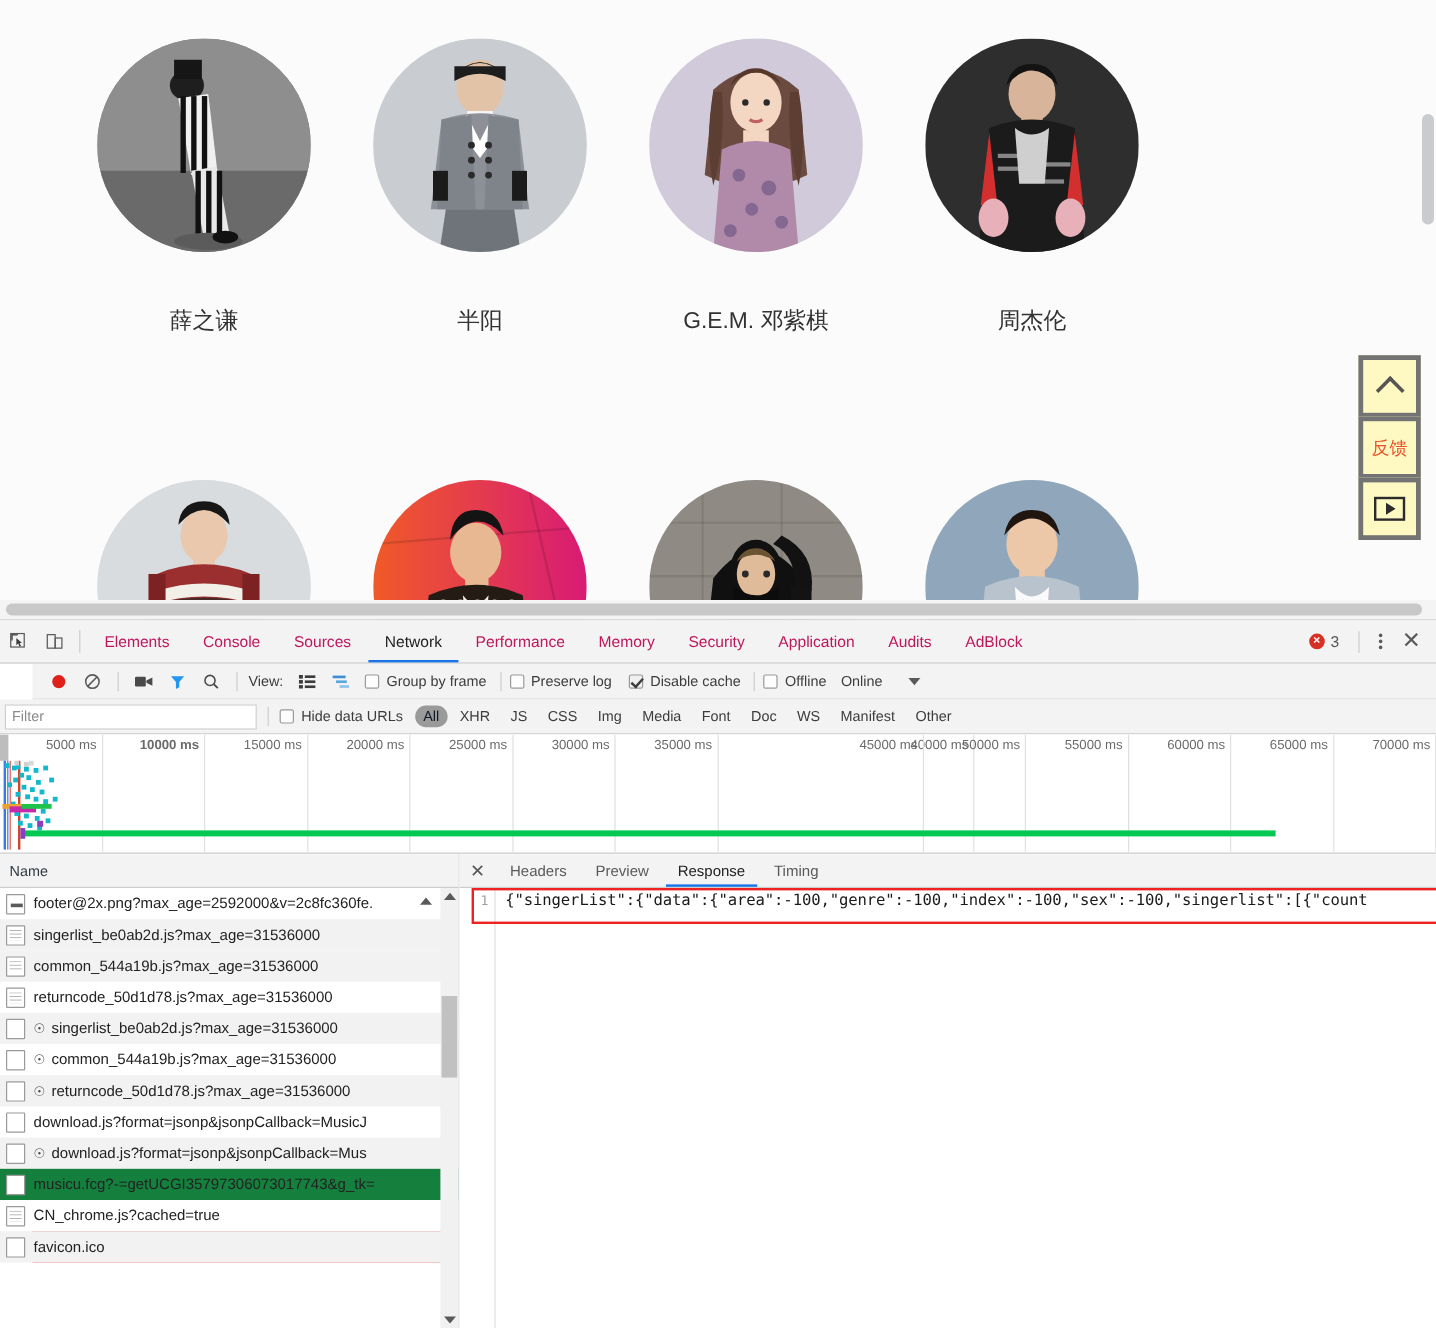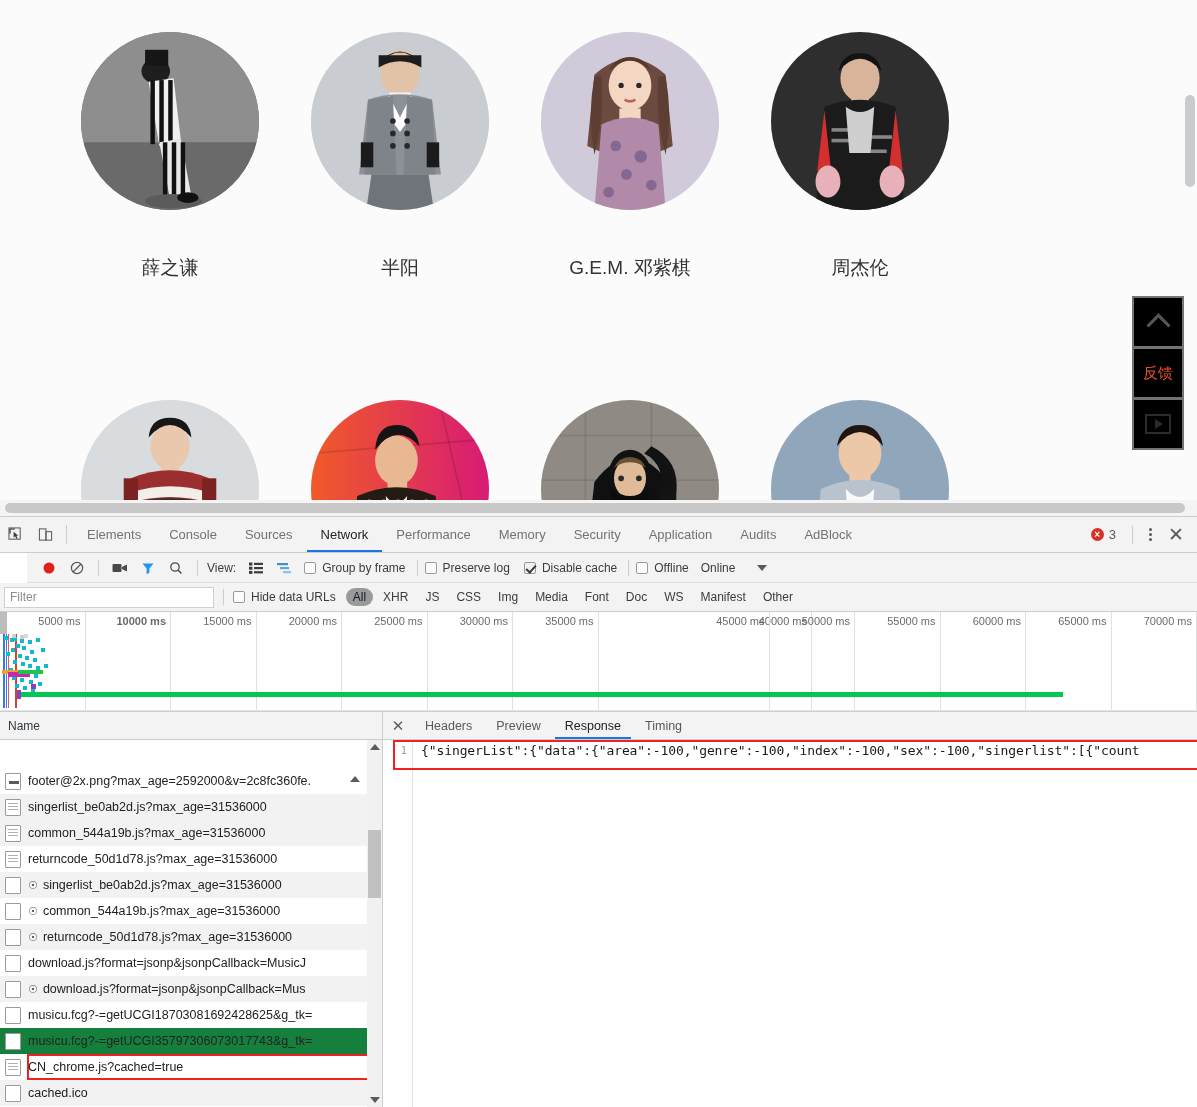--- a/index.html
+++ b/index.html
@@ -62,22 +62,22 @@
   }
 
   
   #side-tools {
     position: absolute; right: 13px; top: 297px;
     width: 52px;
     z-index: 5;
   }
   .side-btn {
     width: 52px; height: 52px;
-    background: #000000;
-    border: 2px solid #737373;
+    background: #fef9c3;
+    border: 4px solid #737373;
     margin-top: -1px;
     display: flex;
     align-items: center;
     justify-content: center;
   }
   .side-btn .chev {
     display: block; width: 17px; height: 17px;
     border-top: 3px solid #555; border-left: 3px solid #555;
     transform: rotate(45deg) translate(2px, 2px);
   }
@@ -133,21 +133,21 @@
     cursor: default;
   }
   #dt-tabbar .sep {
     width: 1px; background: #cdcdcd; margin: 8px 6px;
     flex: 0 0 1px;
   }
   .dt-tab {
     padding: 0 14px;
     display: flex; align-items: center;
     font-size: 13px;
-    color: #737373;
+    color: #be185d;
     position: relative;
     white-space: nowrap;
   }
   .dt-tab.active { color: #222; }
   .dt-tab.active::after {
     content: "";
     position: absolute; left: 0; right: 0; bottom: 0;
     height: 2px; background: #1a73e8;
   }
   #dt-tabbar-right {
@@ -269,21 +269,20 @@
   #ov-bottom-border { position:absolute; left:0; right:0; bottom:0; height:1px; background:#e6e6e6; }
 
   
   #net-split { display: flex; height: calc(591px - 36px - 30px - 29px - 101px); }
   #req-panel {
     width: 383px;
     border-right: 1px solid #cdcdcd;
     display: flex; flex-direction: column;
     background: #ffffff;
     position: relative;
-    gap: 28px;
   }
   #req-header {
     height: 28px;
     background: #f3f3f3;
     border-bottom: 1px solid #cdcdcd;
     display: flex; align-items: center;
     padding-left: 8px;
     font-size: 12px; color: #303942;
   }
   #req-list {
@@ -949,36 +948,32 @@
           </div>
           <div class="req-row">
             <span class="req-icon"></span>
             <span class="req-name">download.js?format=jsonp&amp;jsonpCallback=MusicJ</span>
           </div>
           <div class="req-row odd">
             <span class="req-icon"></span>
             <span class="gear">☉</span>
             <span class="req-name">download.js?format=jsonp&amp;jsonpCallback=Mus</span>
           </div>
-          <div class="req-row">
-            <span class="req-icon"></span>
-            <span class="req-name">musicu.fcg?-=getUCGI18703081692428625&amp;g_tk=</span>
-          </div>
           <div class="req-row odd selected">
             <span class="req-icon"></span>
             <span class="req-name">musicu.fcg?-=getUCGI35797306073017743&amp;g_tk=</span>
           </div>
           <div id="req-hl-box" style="top: 286px;"></div>
           <div class="req-row">
             <span class="req-icon doc-lines"></span>
             <span class="req-name">CN_chrome.js?cached=true</span>
           </div>
           <div class="req-row odd">
             <span class="req-icon"></span>
-            <span class="req-name">cached.ico</span>
+            <span class="req-name">favicon.ico</span>
           </div>
         </div>
       <div id="req-scroll">
         <div class="arrow-up"></div>
         <div class="thumb"></div>
         <div class="arrow-dn"></div>
       </div>
     </div>
 
     <div id="detail-panel">

